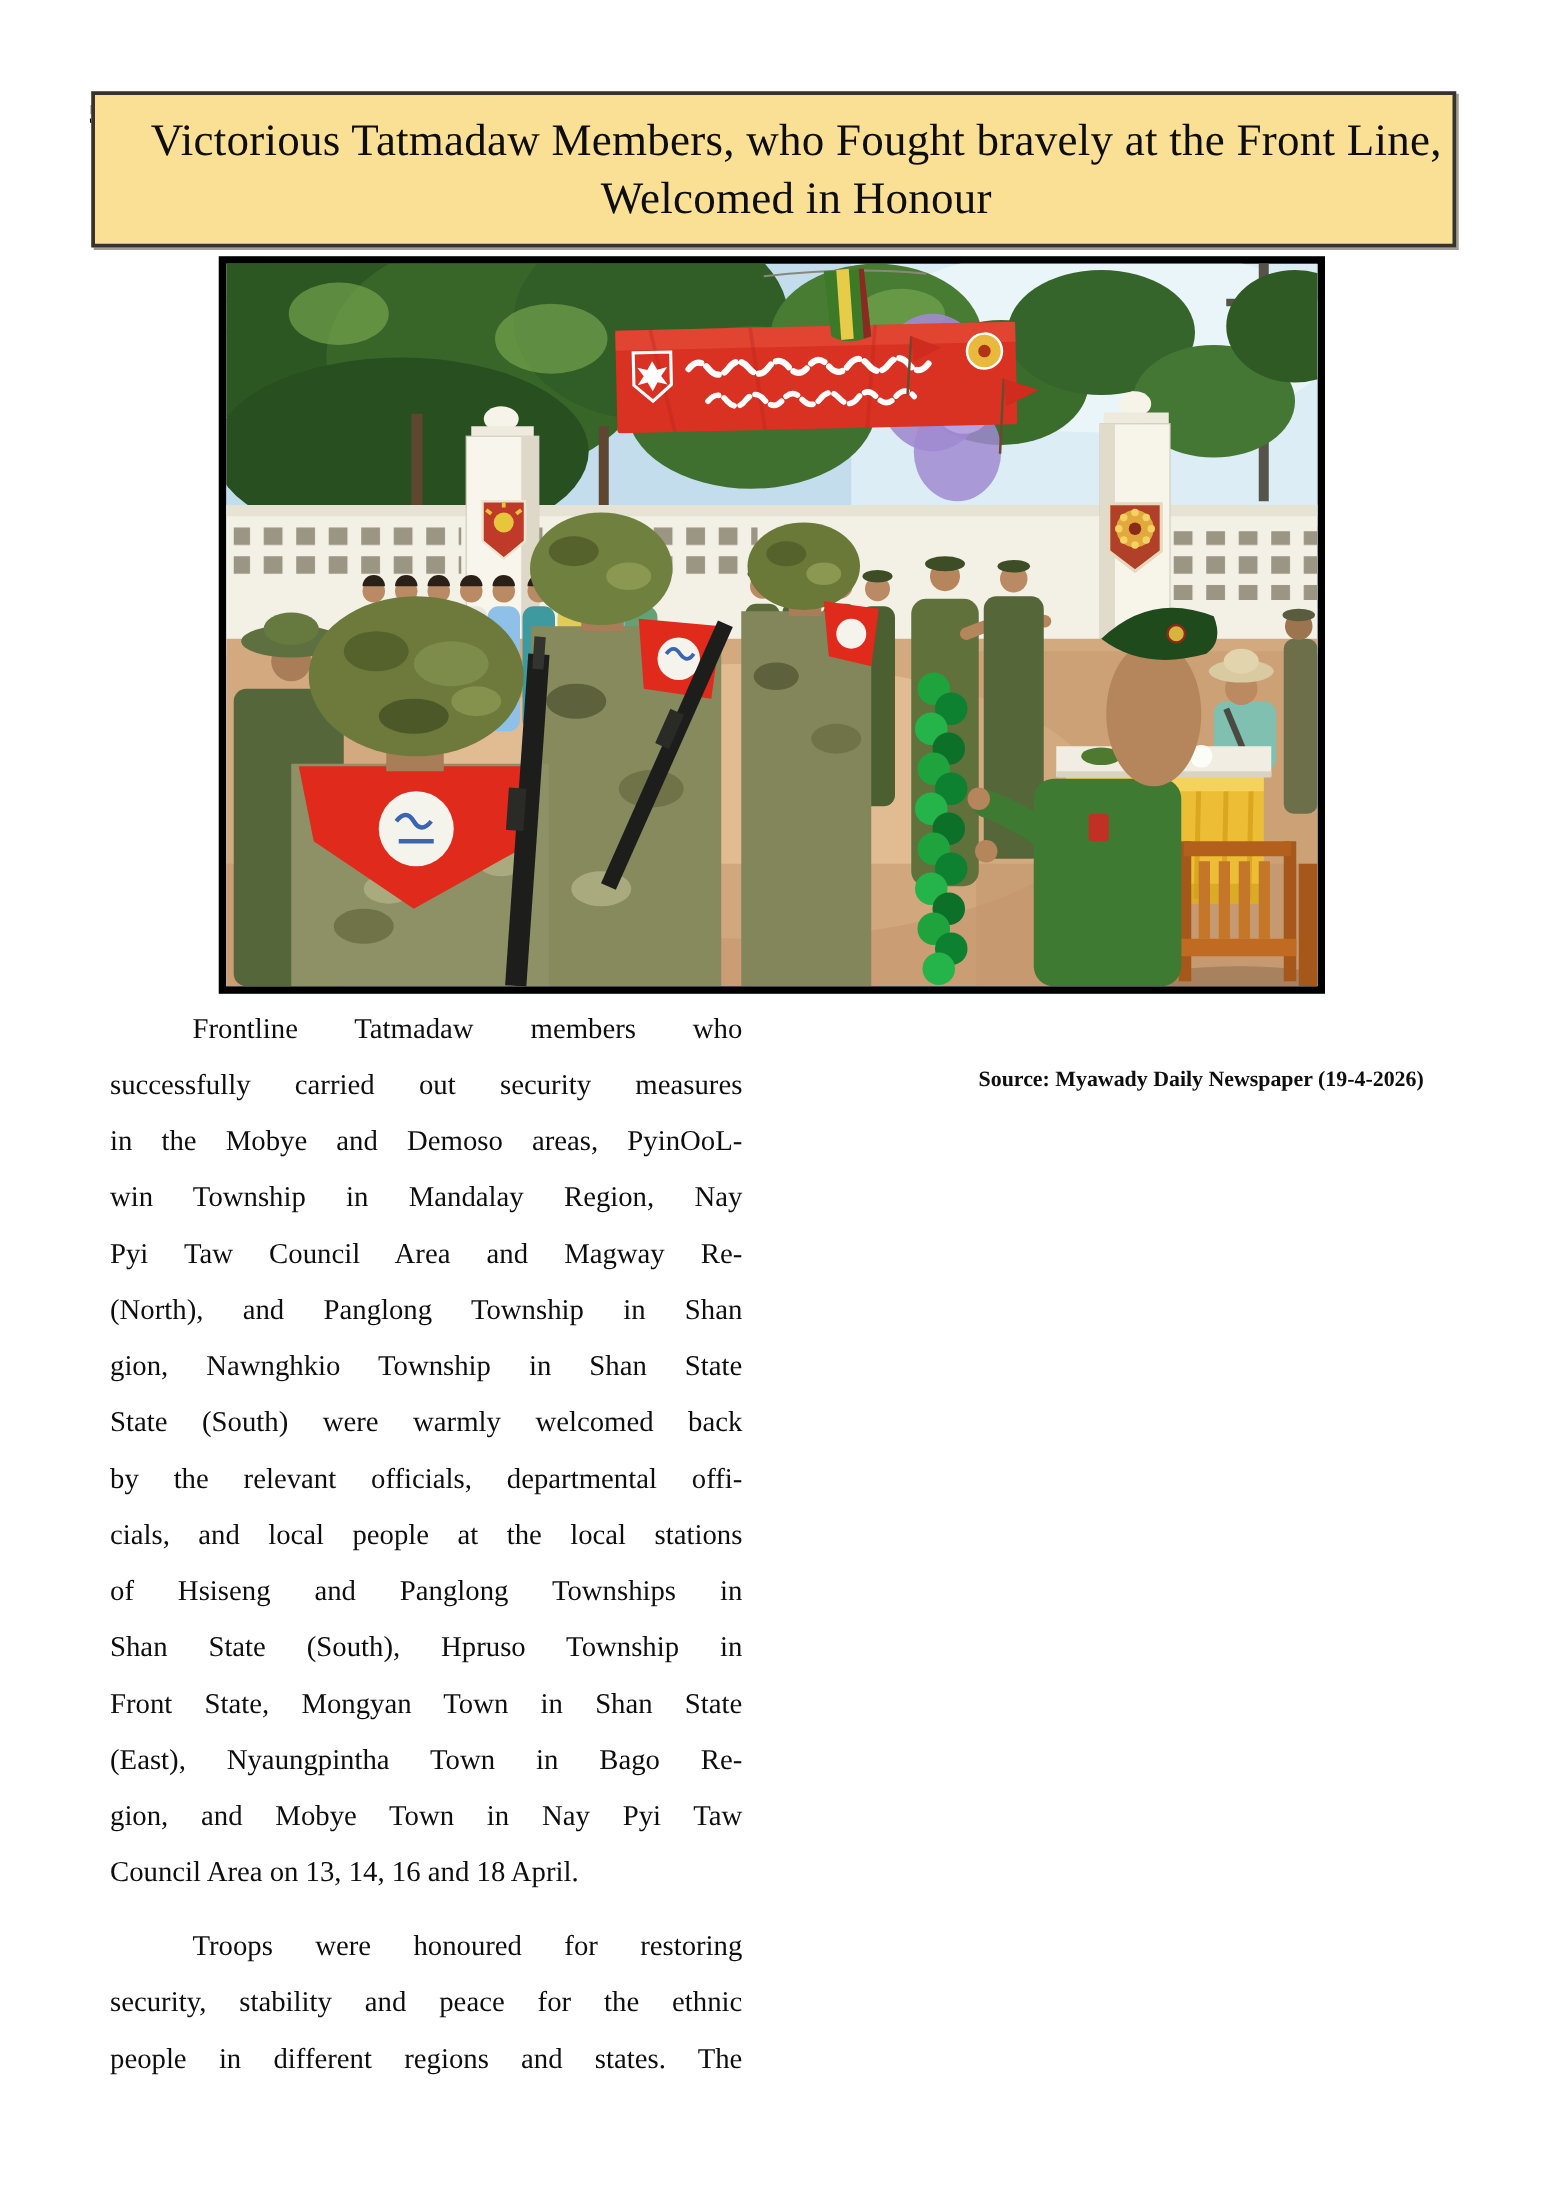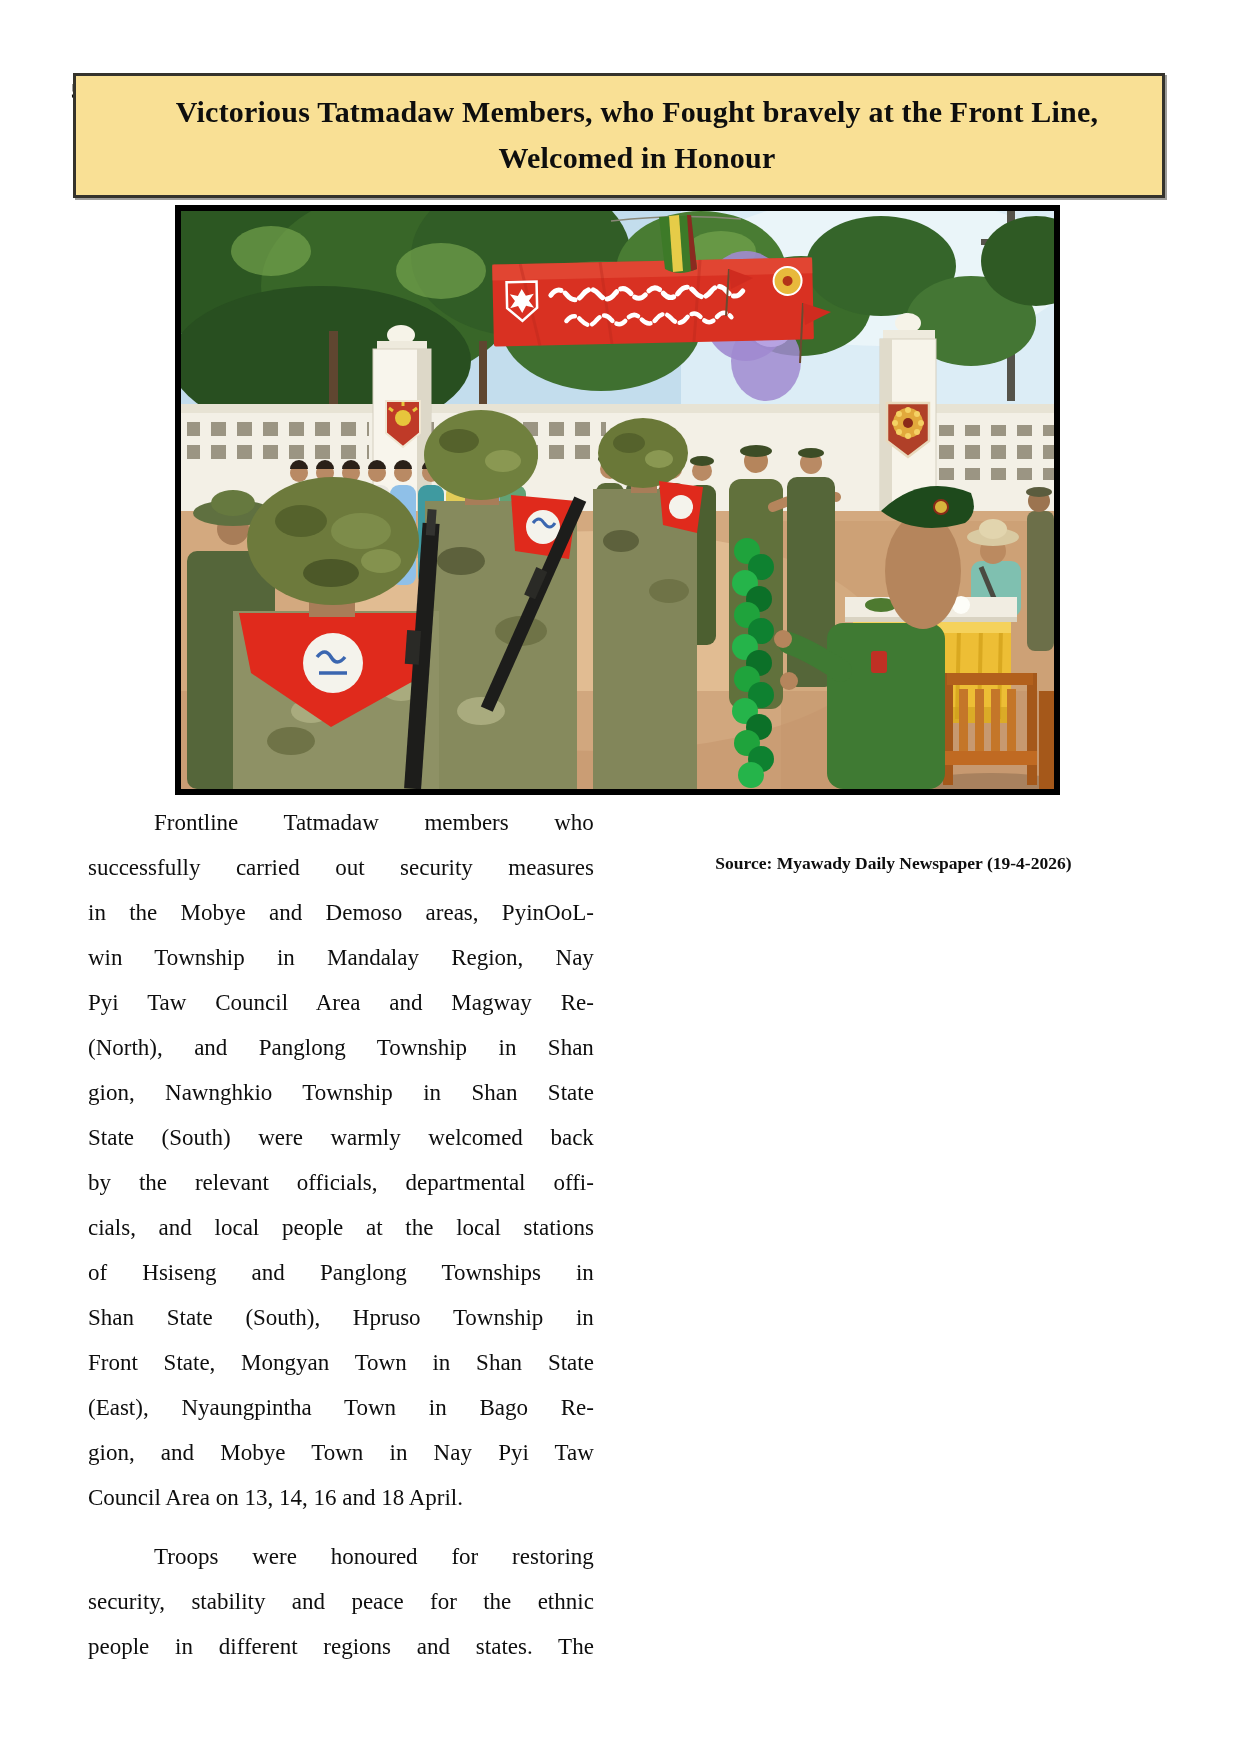--- a/index.html
+++ b/index.html
@@ -10,33 +10,33 @@
   html,body{margin:0;padding:0;}
   body{width:1241px;height:1755px;background:var(--page-bg);
        font-family:"Liberation Serif","DejaVu Serif",serif;color:var(--text);}
   .page{position:absolute;top:0;left:0;width:1241px;height:1755px;overflow:hidden;}
   .pagenum{position:absolute;left:71px;top:30px;font-size:22px;font-weight:bold;margin-top:48px;}
   .title-banner{position:absolute;left:73px;top:73px;width:1092px;height:125px;
     box-sizing:border-box;background:var(--title-banner-bg);
     border:3px solid var(--title-banner-border);
     box-shadow:2px 2px 0 rgba(40,38,30,.45);
     text-align:center;padding-top:13px;}
-  .title-line{font-size:30px;font-weight:bold;line-height:46px;letter-spacing:.2px;padding-left:36px;}
+  .title-line{font-size:36px;font-weight:normal;line-height:46px;letter-spacing:.2px;padding-left:36px;}
   figure.photo{position:absolute;left:175px;top:205px;width:885px;height:590px;margin:0;
     box-sizing:border-box;border:6px solid var(--photo-border);background:#c3dded;}
   figure.photo svg{display:block;width:873px;height:578px;}
   .columns{position:absolute;left:88px;top:800px;width:1051px;display:flex;gap:54px;}
   .col{font-size:23px;line-height:45px;}
   .col-left{width:514px;}
   .col-right{width:499px;}
   .tline{text-align:justify;text-align-last:left;white-space:normal;}
   .tline.jall{text-align-last:justify;}
   .tline.indent{text-indent:66px;}
   .para-gap{margin-top:14px;}
-  .source{margin-top:50px;font-size:17.5px;font-weight:bold;text-align:center;line-height:26px;}
+  .source{margin-top:50px;font-size:17.5px;font-weight:bold;text-align:right;line-height:26px;}
 </style>
 </head>
 <body>
 
 <div class="page">
 
   <div class="pagenum">54</div>
 
   <div class="title-banner">
     <div class="title-line">Victorious Tatmadaw Members, who Fought bravely at the Front Line,</div>

